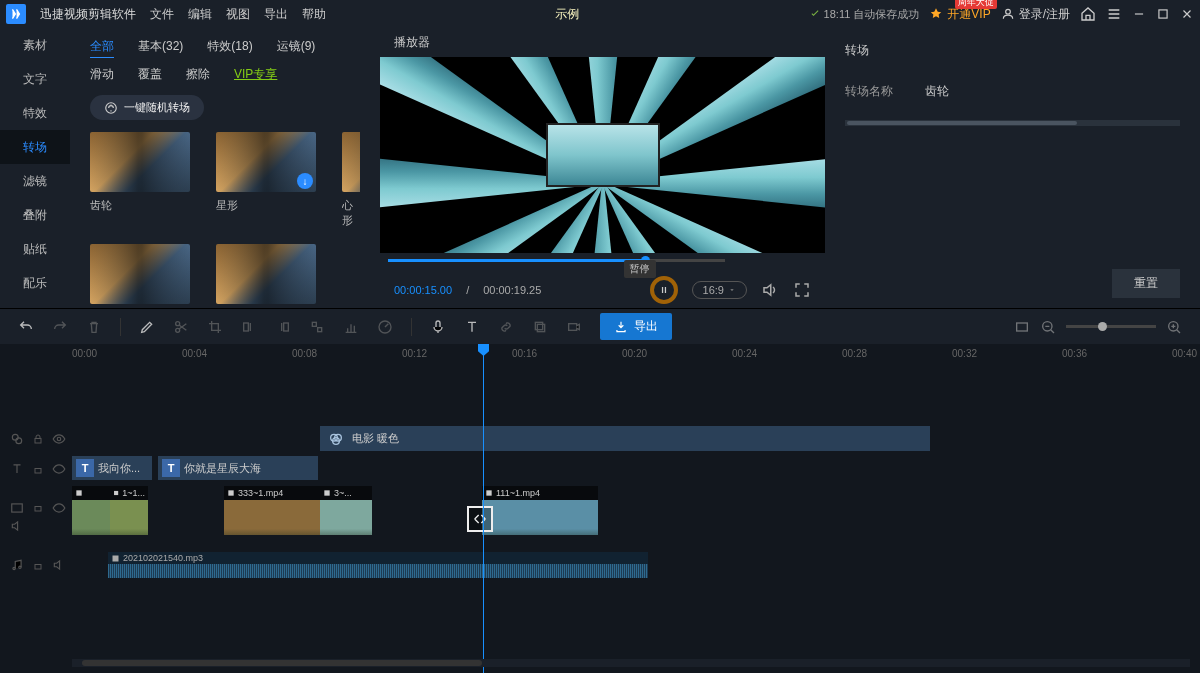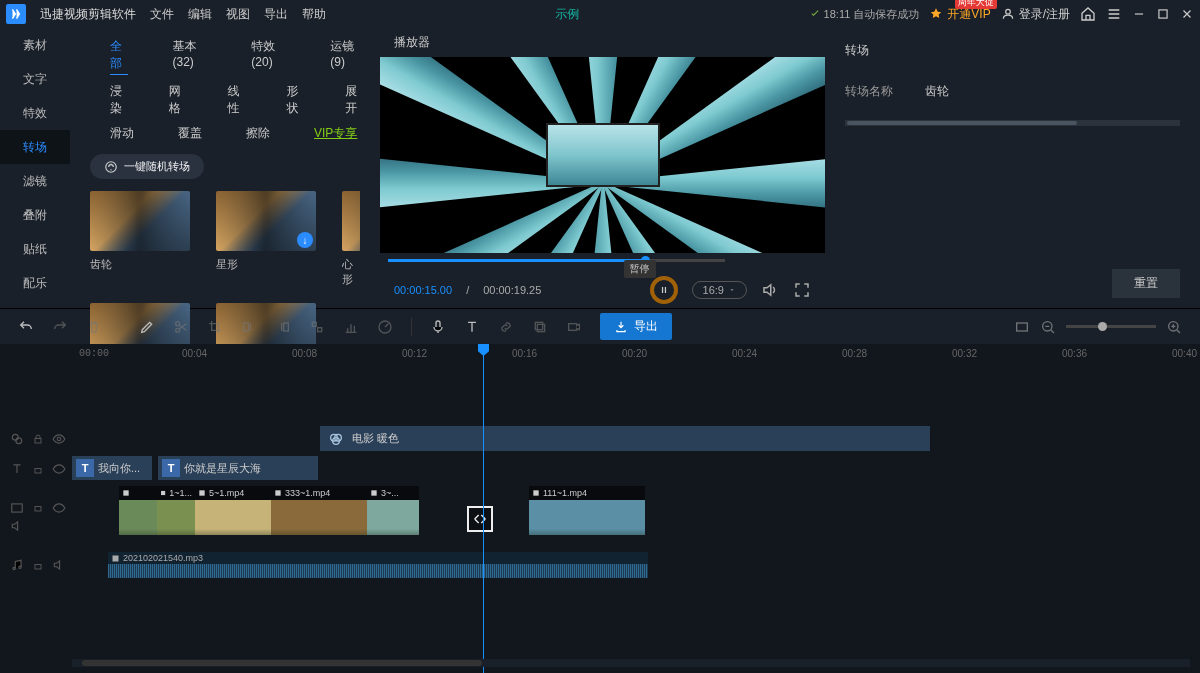--- a/index.html
+++ b/index.html
@@ -2,32 +2,32 @@
 <html><head>
 <meta charset="utf-8">
 <style>
 * { margin:0; padding:0; box-sizing:border-box; font-family:"Microsoft YaHei",Arial,sans-serif; user-select:none; }
 body { width:1200px; height:673px; background:#0f1419; color:#ccc; overflow:hidden; font-size:12px; }
 .titlebar { height:28px; background:#1a2029; display:flex; align-items:center; padding:0 6px; gap:14px; }
 .logo { width:20px; height:20px; background:#2b8cff; display:flex; align-items:center; justify-content:center; border-radius:2px; }
 .logo svg { width:14px; height:14px; }
 .titlebar .appname { color:#ddd; font-size:12px; }
 .menu-item { color:#ccc; font-size:12px; cursor:pointer; }
-.title-center { flex:1; text-align:center; color:#14b8a6; }
+.title-center { flex:1; text-align:center; color:#fef9c3; }
 .title-right { display:flex; align-items:center; gap:10px; }
 .badge-promo { position:relative; color:#ffa726; font-size:12px; display:flex; align-items:center; gap:4px;}
 .promo-tag { position:absolute; top:-10px; right:-6px; background:#e53935; color:#fff; font-size:9px; padding:0 3px; border-radius:2px;}
 .autosave { color:#aaa; font-size:11px; display:flex; align-items:center; gap:3px;}
 .main { display:flex; height:280px; }
 .leftnav { width:70px; background:#1a2029; display:flex; flex-direction:column; }
 .leftnav .nav { height:34px; display:flex; align-items:center; justify-content:center; color:#bbb; font-size:12px; cursor:pointer;}
 .leftnav .nav.active { background:#0e1318; color:#2b8cff;}
 .transitions { flex:1; background:#1a2029; padding:10px 20px; position:relative;}
 .cat-row { display:flex; gap:24px; margin-bottom:8px; font-size:12px;}
-.cat-row span { color:#ccc; cursor:pointer;margin-left:20px;}
+.cat-row span { color:#ccc; cursor:pointer;}
 .cat-row span.active { color:#2b8cff; border-bottom:1px solid #2b8cff; padding-bottom:2px;}
 .cat-row span.vip { color:#84cc16;text-decoration:underline;}
 .random-btn { display:inline-flex; align-items:center; gap:6px; background:#2a3240; padding:5px 14px; border-radius:14px; color:#eee; font-size:11px; cursor:pointer; margin-top:4px;}
 .thumbs { display:flex; gap:26px; margin-top:12px;}
 .thumb { width:100px; }
 .thumb .img { width:100px; height:60px; background:linear-gradient(135deg,#8b6332 0%,#d9a864 40%,#4a6887 60%,#2c3e50 100%); border-radius:2px; position:relative; overflow:hidden;}
 .thumb .img::before { content:""; position:absolute; inset:0; background:linear-gradient(90deg,transparent 0%,rgba(0,0,0,.6) 48%,rgba(0,0,0,.6) 52%,transparent 100%);}
 .thumb .dl { position:absolute; bottom:3px; right:3px; width:16px; height:16px; background:#2b8cff; border-radius:50%; display:flex; align-items:center; justify-content:center; color:#fff; font-size:10px;}
 .thumb .label { margin-top:6px; color:#bbb; font-size:11px;}
 .thumb.partial { width:26px; overflow:hidden;}
@@ -69,21 +69,21 @@
 .ruler { height:24px; position:relative; margin-left:72px;}
 .ruler .tick { position:absolute; top:4px; color:#666; font-size:10px;}
 .track-area { position:relative;}
 .track { height:30px; display:flex; align-items:center; position:relative;}
 .track-head { width:72px; display:flex; align-items:center; gap:8px; padding-left:10px; color:#555;}
 .track-body { position:absolute; left:72px; right:0; top:0; bottom:0;}
 .filter-clip { position:absolute; left:248px; top:2px; height:25px; width:610px; background:#2a4058; display:flex; align-items:center; gap:8px; padding:0 8px; color:#ccc; font-size:11px;}
 .text-clip { position:absolute; top:2px; height:24px; background:#2a4058; display:flex; align-items:center; padding:0 4px; gap:4px; color:#ccc; font-size:11px;}
 .text-clip .t-ic { width:18px; height:18px; background:#3b68a8; display:flex; align-items:center; justify-content:center; color:#fff; font-weight:bold; font-size:11px;}
 .video-track { height:66px;}
-.vclip { position:absolute; top:2px; height:49px; overflow:hidden;margin-left:47px;}
+.vclip { position:absolute; top:2px; height:49px; overflow:hidden;}
 .vclip .hdr { height:14px; background:rgba(0,0,0,.55); color:#ccc; font-size:9px; display:flex; align-items:center; gap:3px; padding:0 3px;}
 .vclip .body { height:48px; }
 .trans-marker { position:absolute; top:22px; width:26px; height:26px; border:2px solid #eee; background:rgba(0,0,0,.3); display:flex; align-items:center; justify-content:center;}
 .audio-track { height:30px;}
 .aclip { position:absolute; left:0; top:2px; height:26px; width:540px; background:#1d3a52;margin-left:36px;}
 .aclip .hdr { height:12px; background:rgba(0,0,0,.4); color:#aaa; font-size:9px; display:flex; align-items:center; gap:3px; padding:0 3px;}
 .wave { height:14px; background:repeating-linear-gradient(90deg,#2e6a8f 0,#2e6a8f 1px,#1d3a52 1px,#1d3a52 2px);}
 .playhead { position:absolute; top:0; bottom:0; width:1px; background:#1890ff;}
 .playhead .head { position:absolute; top:0; left:-5px; width:11px; height:12px; background:#1890ff; clip-path:polygon(0 0,100% 0,100% 60%,50% 100%,0 60%);}
 .h-scroll { position:absolute; bottom:6px; left:72px; right:10px; height:8px; background:#1a2029;}
@@ -155,29 +155,22 @@
       <div class="nav">滤镜</div>
       <div class="nav">叠附</div>
       <div class="nav">贴纸</div>
       <div class="nav">配乐</div>
     </div>
 
   <div class="transitions" style="width:310px;">
     <div class="cat-row" id="cat1">
         <span class="active">全部</span>
         <span>基本(32)</span>
-        <span>特效(20)</span>
+        <span>特效(18)</span>
         <span>运镜(9)</span>
-      </div>
-    <div class="cat-row" id="cat2">
-        <span>浸染</span>
-        <span>网格</span>
-        <span>线性</span>
-        <span>形状</span>
-        <span>展开</span>
       </div>
     <div class="cat-row" id="cat3">
         <span>滑动</span>
         <span>覆盖</span>
         <span>擦除</span>
         <span class="vip">VIP专享</span>
       </div>
     <div class="random-btn">
       <svg width="14" height="14" viewBox="0 0 24 24">
           <circle cx="12" cy="12" r="9" fill="none" stroke="#ccc" stroke-width="2"></circle>
@@ -352,21 +345,21 @@
       </div>
     <svg class="tool-ic" viewBox="0 0 24 24">
         <circle cx="11" cy="11" r="7" fill="none" stroke="#aaa" stroke-width="2"></circle>
         <path stroke="#aaa" stroke-width="2" d="M8 11h6M11 8v6M16 16l5 5"></path>
       </svg>
   </div>
 </div>
 
 <div class="timeline">
   <div class="ruler" id="ruler">
-      <span class="tick" style="left: 7px; font-family: Liberation Mono, monospace;">00:00</span>
+      <span class="tick" style="left: 0px;">00:00</span>
       <span class="tick" style="left: 110px;">00:04</span>
       <span class="tick" style="left: 220px;">00:08</span>
       <span class="tick" style="left: 330px;">00:12</span>
       <span class="tick" style="left: 440px;">00:16</span>
       <span class="tick" style="left: 550px;">00:20</span>
       <span class="tick" style="left: 660px;">00:24</span>
       <span class="tick" style="left: 770px;">00:28</span>
       <span class="tick" style="left: 880px;">00:32</span>
       <span class="tick" style="left: 990px;">00:36</span>
       <span class="tick" style="left: 1100px;">00:40</span>
@@ -447,26 +440,20 @@
               </svg>
             </div>
             <div class="body" style="background:linear-gradient(180deg,#6b8a5a 0%,#6b8a5a 60%,#1a2a1a 100%);"></div>
           </div>
           <div class="vclip" style="left: 38px; width: 38px;">
             <div class="hdr"><svg width="8" height="8" viewBox="0 0 24 24">
                 <rect x="4" y="4" width="16" height="16" fill="#ccc"></rect>
               </svg>1~1...</div>
             <div class="body" style="background:linear-gradient(180deg,#7a9050 0%,#7a9050 60%,#1a2a1a 100%);"></div>
           </div>
-          <div class="vclip" style="left: 76px; width: 76px;">
-            <div class="hdr"><svg width="8" height="8" viewBox="0 0 24 24">
-                <rect x="4" y="4" width="16" height="16" fill="#ccc"></rect>
-              </svg>5~1.mp4</div>
-            <div class="body" style="background:linear-gradient(180deg,#c6b377 0%,#c6b377 60%,#1a2a1a 100%);"></div>
-          </div>
           <div class="vclip" style="left: 152px; width: 96px;">
             <div class="hdr"><svg width="8" height="8" viewBox="0 0 24 24">
                 <rect x="4" y="4" width="16" height="16" fill="#ccc"></rect>
               </svg>333~1.mp4</div>
             <div class="body" style="background:linear-gradient(180deg,#8a6a3a 0%,#8a6a3a 60%,#1a2a1a 100%);"></div>
           </div>
           <div class="vclip" style="left: 248px; width: 52px;">
             <div class="hdr"><svg width="8" height="8" viewBox="0 0 24 24">
                 <rect x="4" y="4" width="16" height="16" fill="#ccc"></rect>
               </svg>3~...</div>

